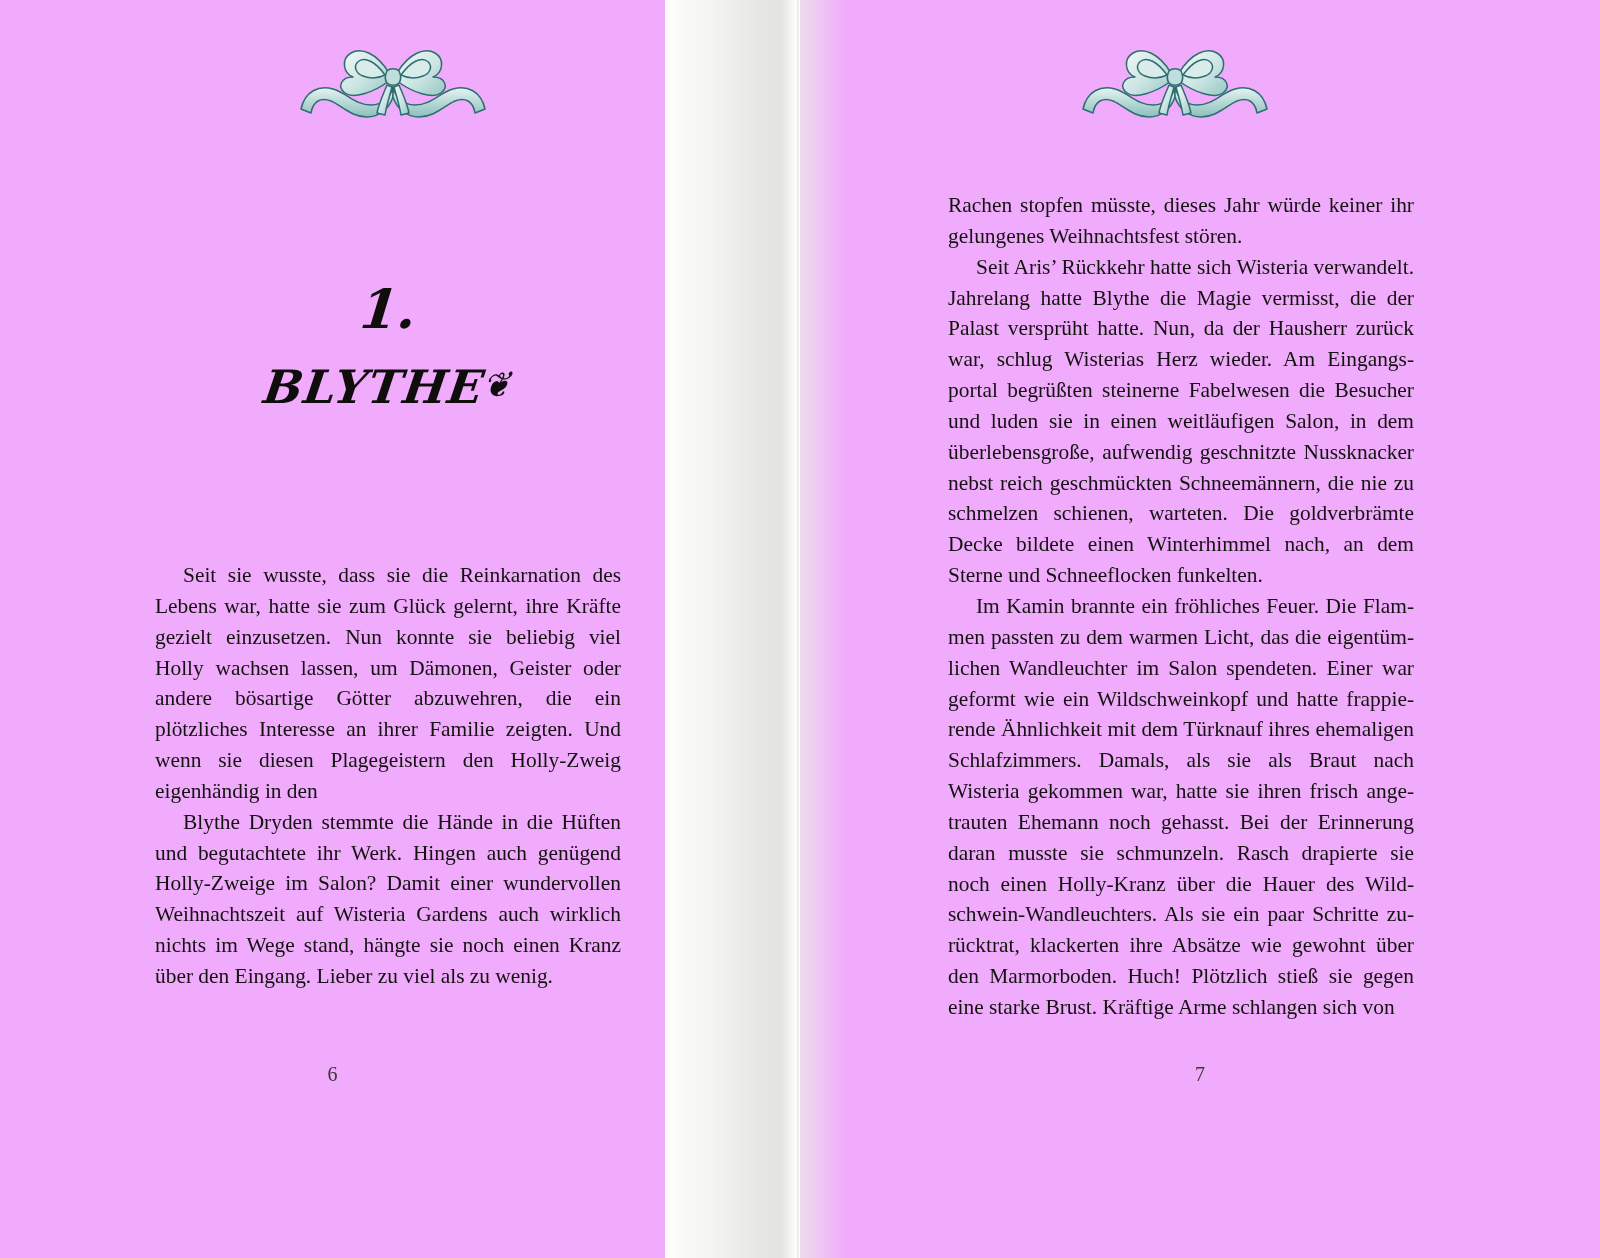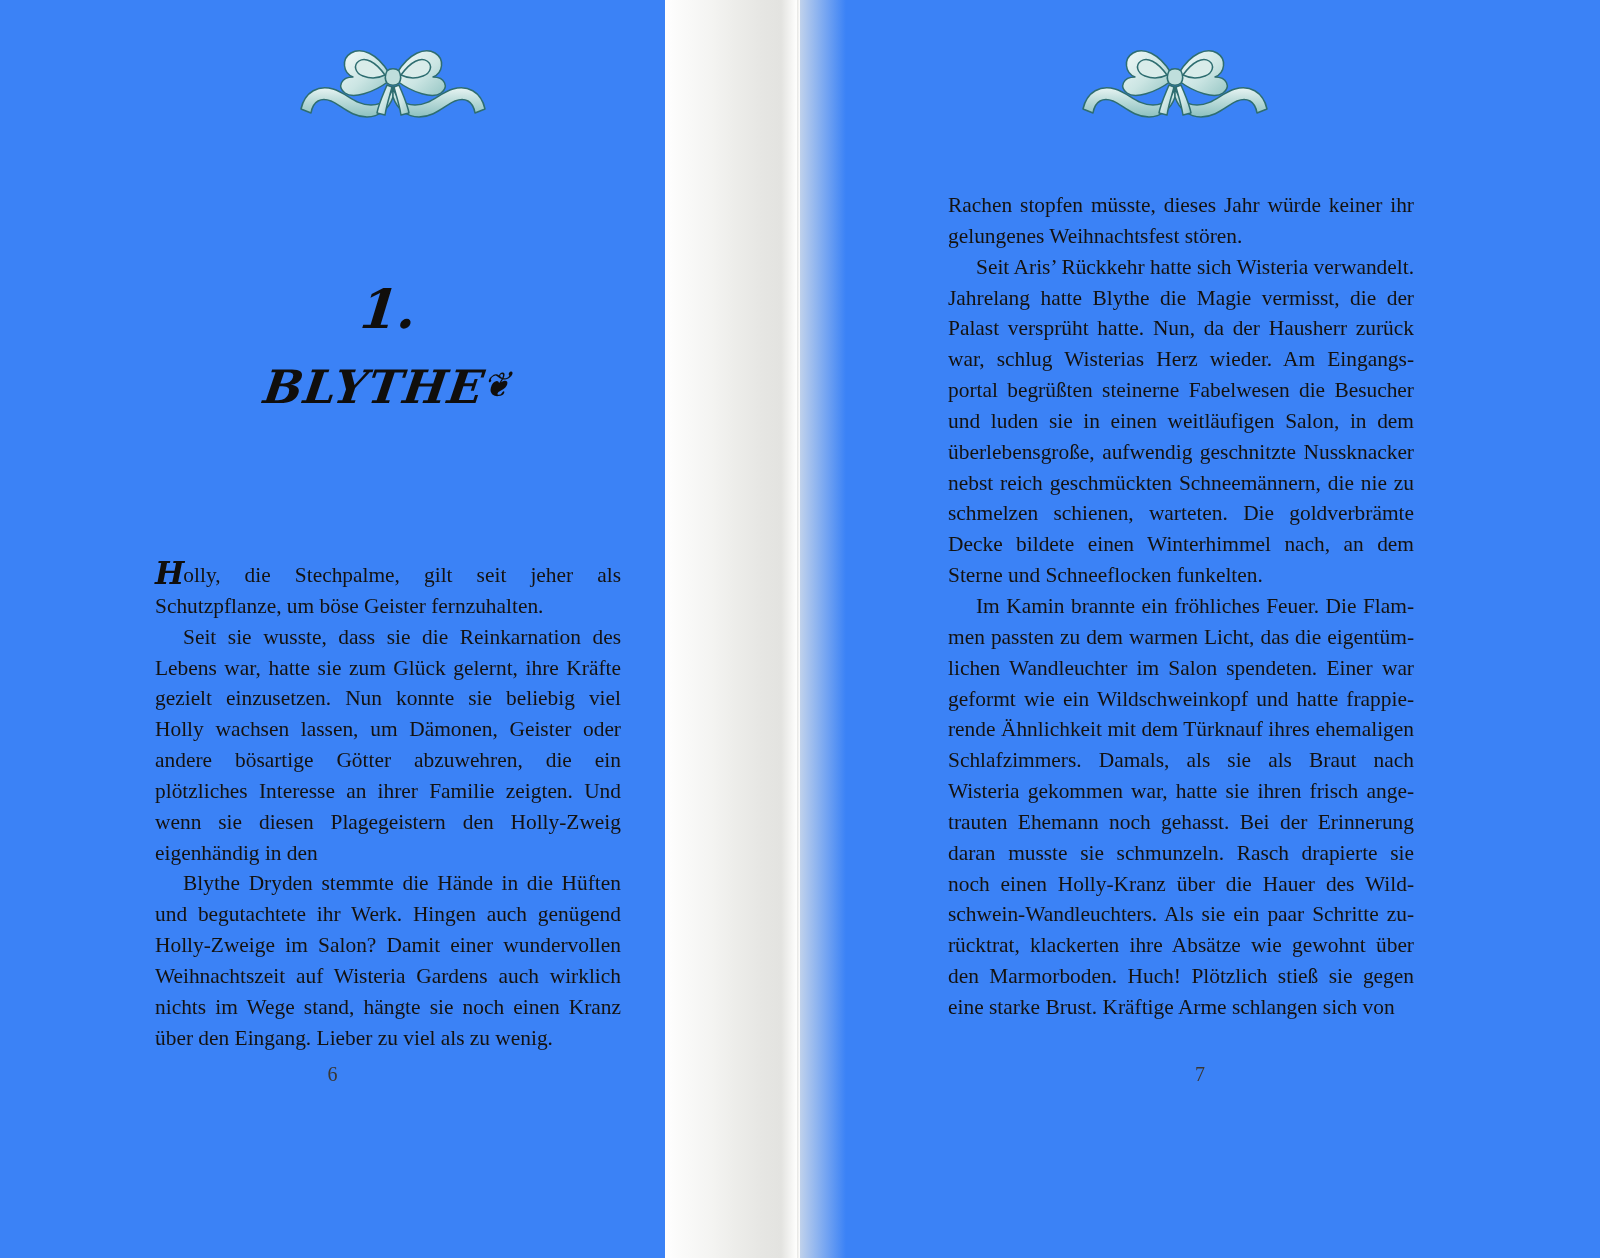--- a/index.html
+++ b/index.html
@@ -20,21 +20,21 @@
   
   .spread {
     position: absolute;
     inset: 0;
     display: flex;
   }
 
   .leaf {
     position: relative;
     height: 100%;
-    background: #3b82f6;
+    background: #f0abfc;
   }
 
   .leaf-left  { width: 665px; }
   .gutter     { width: 135px; }
   .leaf-right { width: 800px; }
 
   
   .gutter {
     position: relative;
     background:
@@ -226,21 +226,20 @@
         </svg>
       </div>
 
       <div class="column left">
 
         <div class="chapter-header">
           <span class="chapter-number">1.</span>
           <span class="chapter-title"><span>BLYTHE</span><span class="flourish">❦</span></span>
         </div>
 
-        <p class="para first"><span class="dropcap">H</span><span>olly, die Stechpalme, gilt seit jeher als Schutzpflanze, um böse Geister fernzuhalten.</span></p>
 
         <p class="para">Seit sie wusste, dass sie die Reinkarnation des Lebens war, hatte sie zum Glück gelernt, ihre Kräfte gezielt einzusetzen. Nun konnte sie beliebig viel Holly wachsen lassen, um Dämonen, Geister oder andere bösartige Götter abzuwehren, die ein plötzliches In­teresse an ihrer Familie zeigten. Und wenn sie diesen Plagegeistern den Holly-Zweig eigenhändig in den</p>
 
         <p class="para">Blythe Dryden stemmte die Hände in die Hüften und begutachtete ihr Werk. Hingen auch genügend Holly-Zweige im Salon? Damit einer wundervollen Weihnachtszeit auf Wisteria Gardens auch wirklich nichts im Wege stand, hängte sie noch einen Kranz über den Eingang. Lieber zu viel als zu wenig.</p>
       </div>
 
       <div class="folio folio-left">6</div>
     </div>
 
     <div class="gutter"></div>

